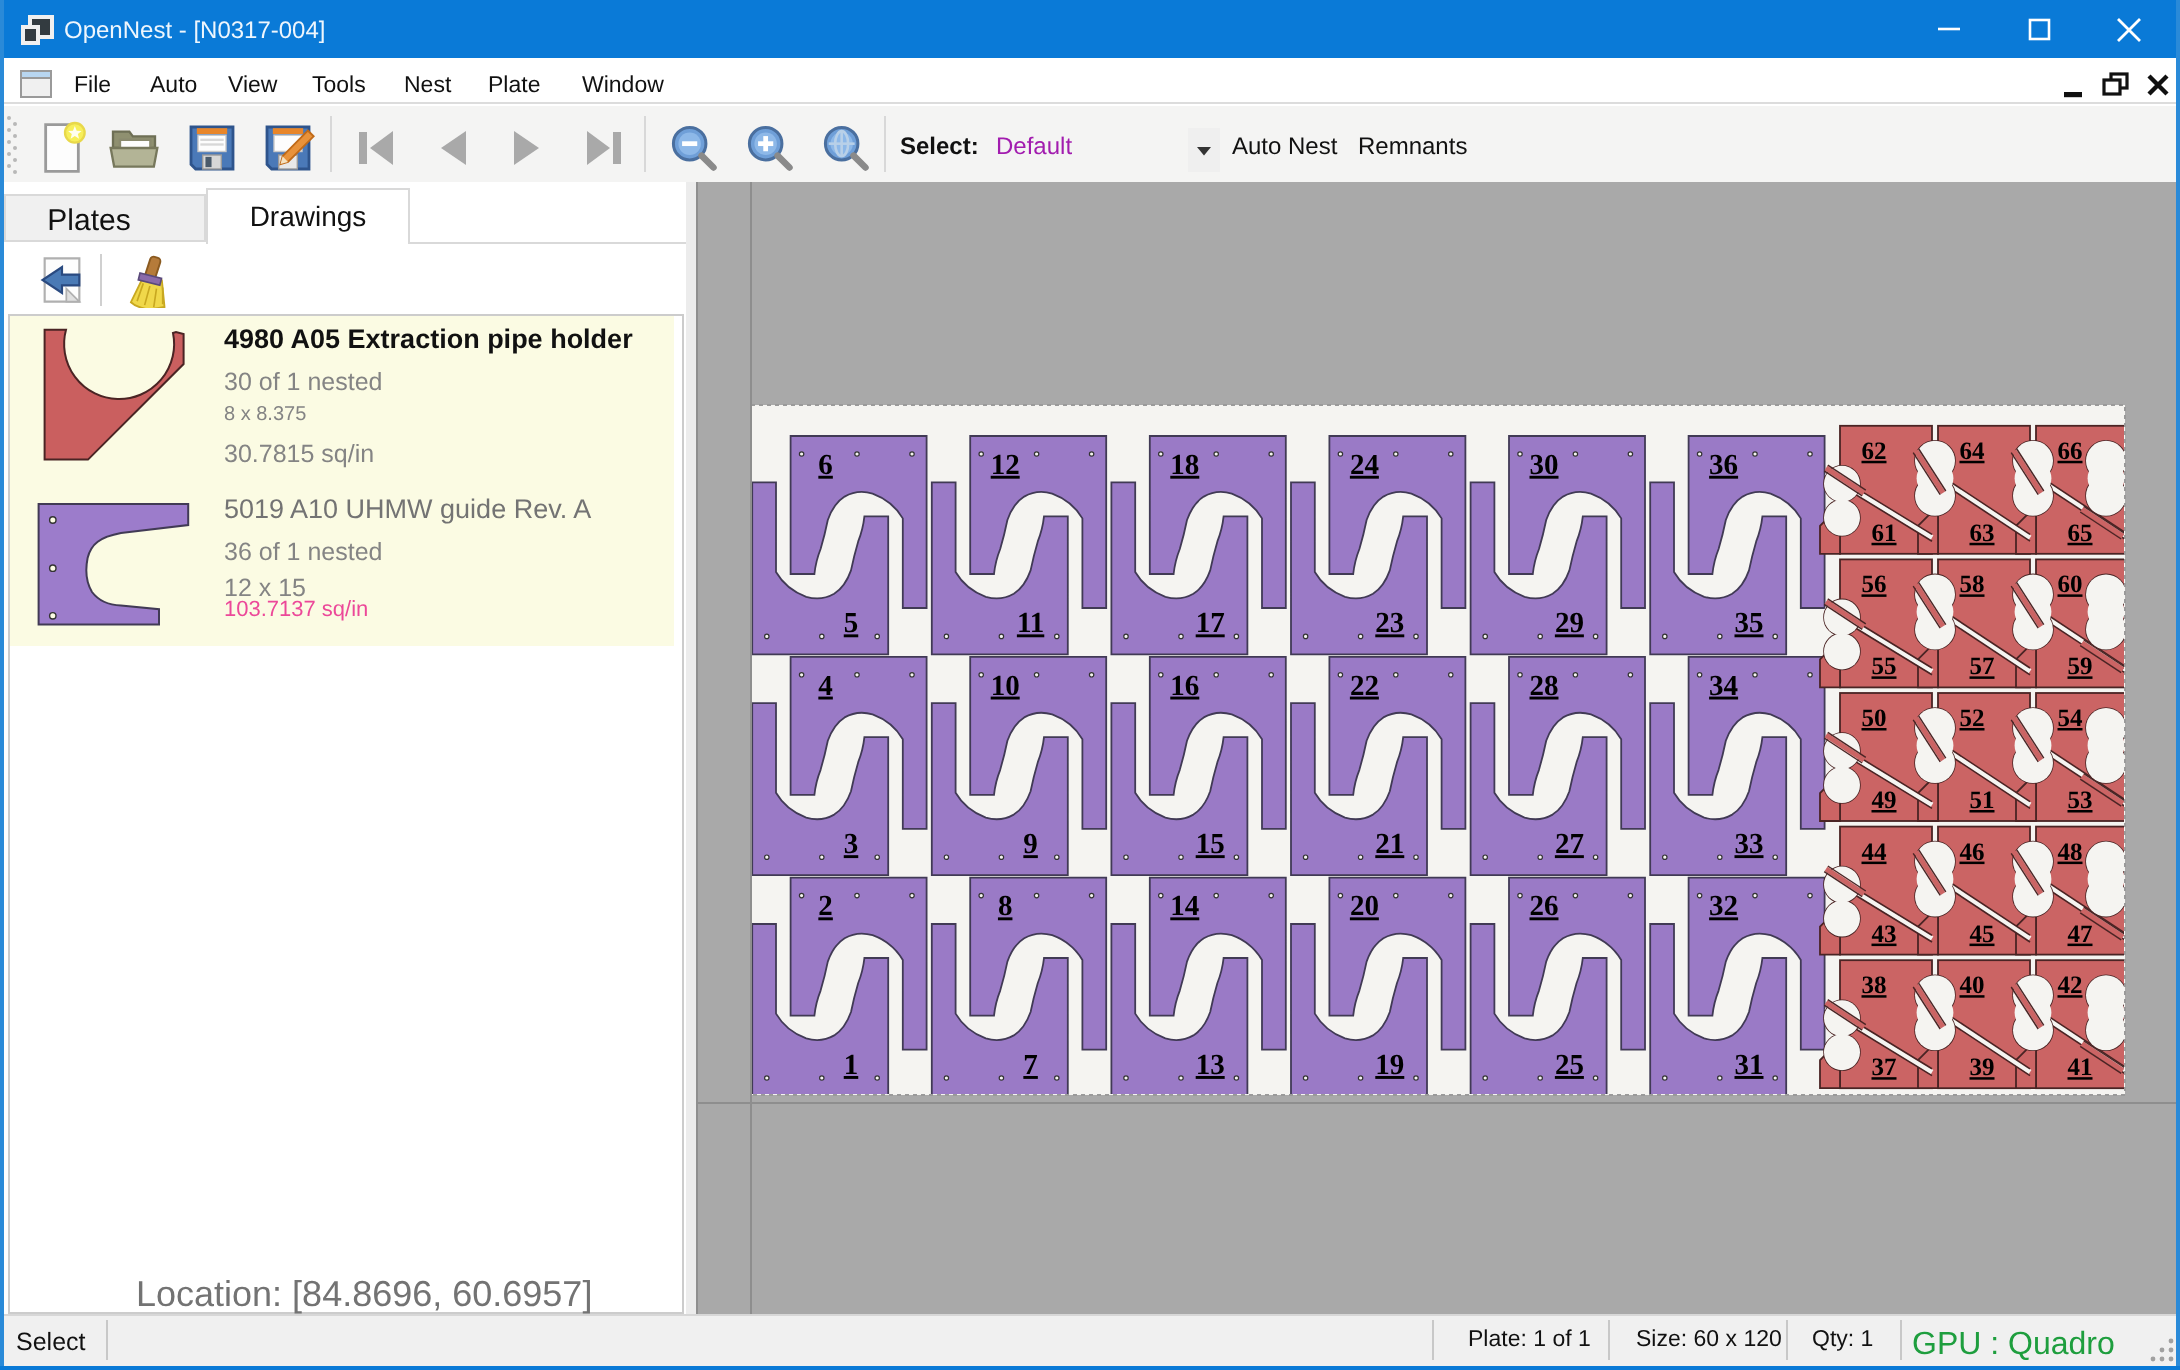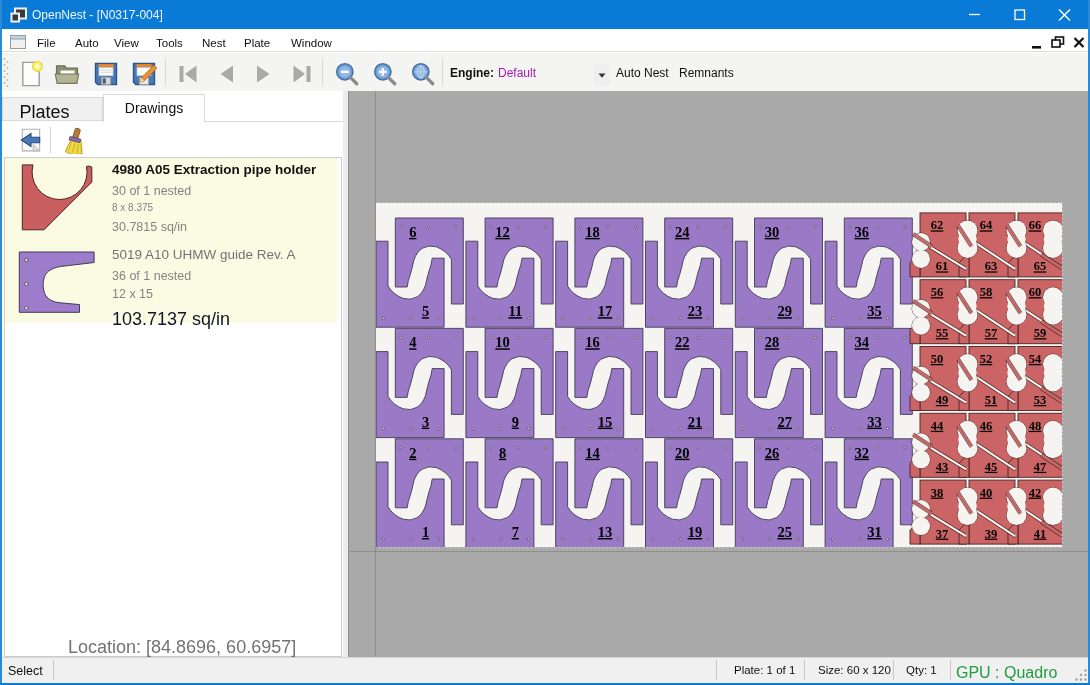--- a/index.html
+++ b/index.html
@@ -109,32 +109,32 @@
   </svg>
 <svg style="position:absolute;left:410px;top:61px" width="26" height="26" viewBox="0 0 24 24">
     <circle cx="10" cy="10" r="7.5" fill="#6f9fd8" stroke="#4a6f9f" stroke-width="1.4"></circle>
     <circle cx="10" cy="10" r="5.2" fill="#8db8e8"></circle>
     <line x1="15.5" y1="15.5" x2="21" y2="21" stroke="#8a8a8a" stroke-width="3" stroke-linecap="round"></line>
     <line x1="4" y1="10" x2="16" y2="10" stroke="#b8d0e8" stroke-width="1.2"></line>
     <line x1="10" y1="4" x2="10" y2="16" stroke="#b8d0e8" stroke-width="1.2"></line>
     <ellipse cx="10" cy="10" rx="3" ry="5.8" fill="none" stroke="#b8d0e8" stroke-width="1.2"></ellipse>
   </svg>
 <div class="abs" style="left:442px;top:58px;width:1px;height:28px;background:#d8d8d8"></div>
-<div class="abs" style="left:450px;top:66px;font-size:12px;font-weight:bold;color:#111">Engine:</div>
+<div class="abs" style="left:450px;top:66px;font-size:12px;font-weight:bold;color:#111">Select:</div>
 <div class="abs" style="left:498px;top:66px;font-size:12px;color:#a21caf">Default</div>
 <div class="abs" style="left:594px;top:64px;width:16px;height:22px;background:#efefef"></div>
 <svg class="abs" style="left:597px;top:72px" width="10" height="7" viewBox="0 0 10 7">
     <path d="M1.5 1.5 L8.5 1.5 L5 5.8 Z" fill="#333"></path>
   </svg>
 <div class="abs" style="left:616px;top:66px;font-size:12px;color:#111">Auto Nest</div>
 <div class="abs" style="left:679px;top:66px;font-size:12px;color:#111">Remnants</div>
 
 <div class="abs" style="left:0;top:91px;width:345px;height:566px;background:#fff"></div>
 <div class="abs" style="left:2px;top:97px;width:101px;height:24px;background:#f0f0f0;border:1px solid #d9d9d9;"></div>
-<div class="abs" style="left:2px;top:102px;width:85px;height:19px;font-size:18px;color:#111;text-align:center">Plates</div>
+<div class="abs" style="left:2px;top:102px;width:85px;height:19px;font-size:15px;color:#111;text-align:center">Plates</div>
 <div class="abs" style="left:103px;top:94px;width:102px;height:28px;background:#fff;border:1px solid #d9d9d9;border-bottom:none"></div>
 <div class="abs" style="left:103px;top:100px;width:102px;font-size:14px;color:#111;text-align:center">Drawings</div>
 <div class="abs" style="left:205px;top:121px;width:140px;height:1px;background:#d9d9d9"></div>
 <svg style="position:absolute;left:18px;top:127px" width="26" height="26" viewBox="0 0 24 24">
     <path d="M4 2 H20 V22 H4 Z" fill="#fdfdfd" stroke="#b0b0b0" stroke-width="1"></path>
     <path d="M14 16 L20 22 H14 Z" fill="#e0e0e0" stroke="#b0b0b0" stroke-width="0.8"></path>
     <path d="M12 6 V9.5 H20 V14.5 H12 V18 L3 12 Z" fill="#4a7ab5" stroke="#2a4a80" stroke-width="1"></path>
   </svg>
 <div class="abs" style="left:50px;top:127px;width:1px;height:26px;background:#d0d0d0"></div>
 <svg style="position:absolute;left:58px;top:126px" width="28" height="28" viewBox="0 0 24 24">
@@ -152,21 +152,21 @@
     <circle cx="26.4" cy="284.1" r="1.6" fill="#fbfbe3" stroke="#333" stroke-width="0.7"></circle>
     <circle cx="26.4" cy="307.9" r="1.6" fill="#fbfbe3" stroke="#333" stroke-width="0.7"></circle>
   </svg>
 <div class="abs" style="left:112px;top:162px;font-size:13.5px;font-weight:bold;color:#111">4980 A05 Extraction pipe holder</div>
 <div class="abs" style="left:112px;top:184px;font-size:12.5px;color:#848484">30 of 1 nested</div>
 <div class="abs" style="left:112px;top:202px;font-size:10px;color:#848484">8 x 8.375</div>
 <div class="abs" style="left:112px;top:220px;font-size:12.5px;color:#848484">30.7815 sq/in</div>
 <div class="abs" style="left:112px;top:247px;font-size:13.5px;font-weight:normal;color:#737373">5019 A10 UHMW guide Rev. A</div>
 <div class="abs" style="left:112px;top:269px;font-size:12.5px;color:#848484">36 of 1 nested</div>
 <div class="abs" style="left:112px;top:287px;font-size:12.5px;color:#848484">12 x 15</div>
-<div class="abs" style="left:112px;top:309px;font-size:18px;color:#0f172a">103.7137 sq/in</div>
+<div class="abs" style="left:112px;top:299px;font-size:11px;color:#ec4899">103.7137 sq/in</div>
 
 <div class="abs" style="left:343px;top:91px;width:2px;height:566px;background:#ececec"></div>
 <svg style="position:absolute;left:345px;top:91px;will-change:transform" width="745" height="566" viewBox="345 91 745 566">
 <rect x="345" y="91" width="745" height="566" fill="#a9a9a9"></rect>
 <rect x="345" y="91" width="3.5" height="566" fill="#ececec"></rect>
 <line x1="348.5" y1="91" x2="348.5" y2="657" stroke="#8f8f8f" stroke-width="1"></line>
 <rect x="375.5" y="202.5" width="687" height="345" fill="#f5f4f1" stroke="#9a9a9a" stroke-width="1" stroke-dasharray="2,2"></rect>
 <line x1="375.5" y1="91" x2="375.5" y2="657" stroke="#8e8e8e" stroke-width="1"></line>
 <line x1="348" y1="551.5" x2="1090" y2="551.5" stroke="#8e8e8e" stroke-width="1"></line>
 <defs>

